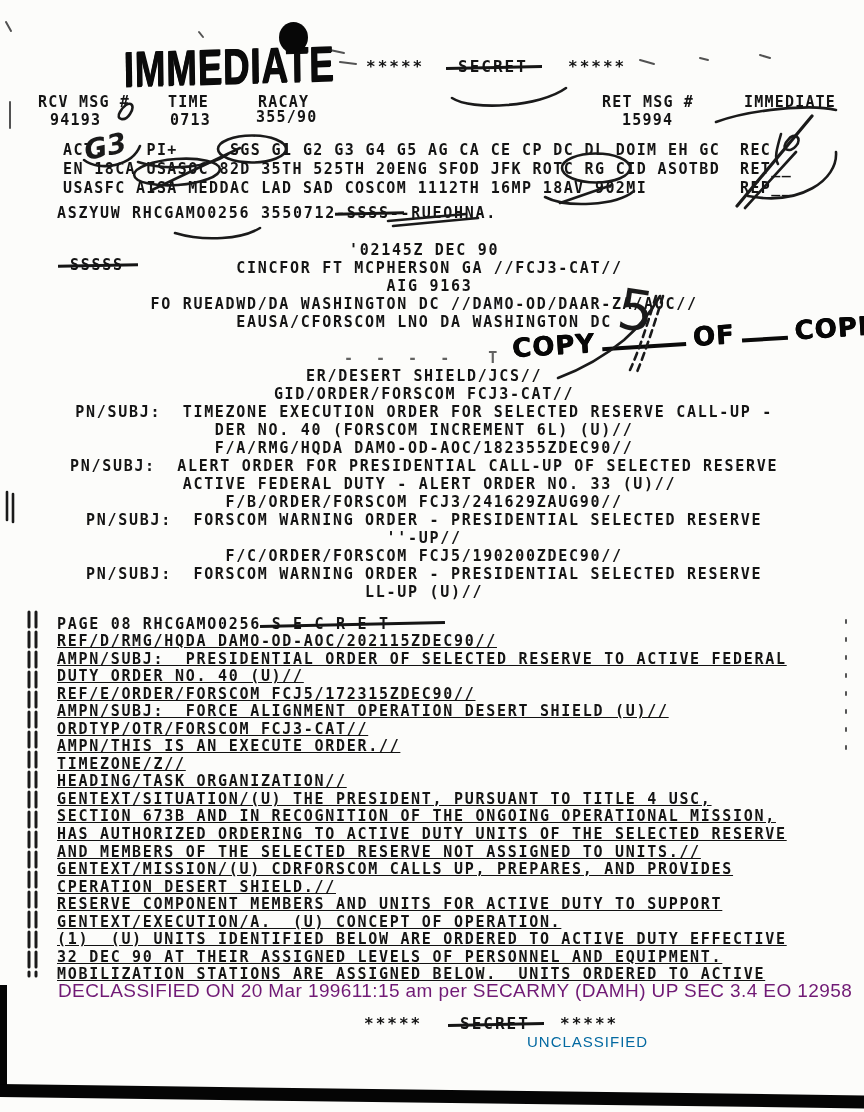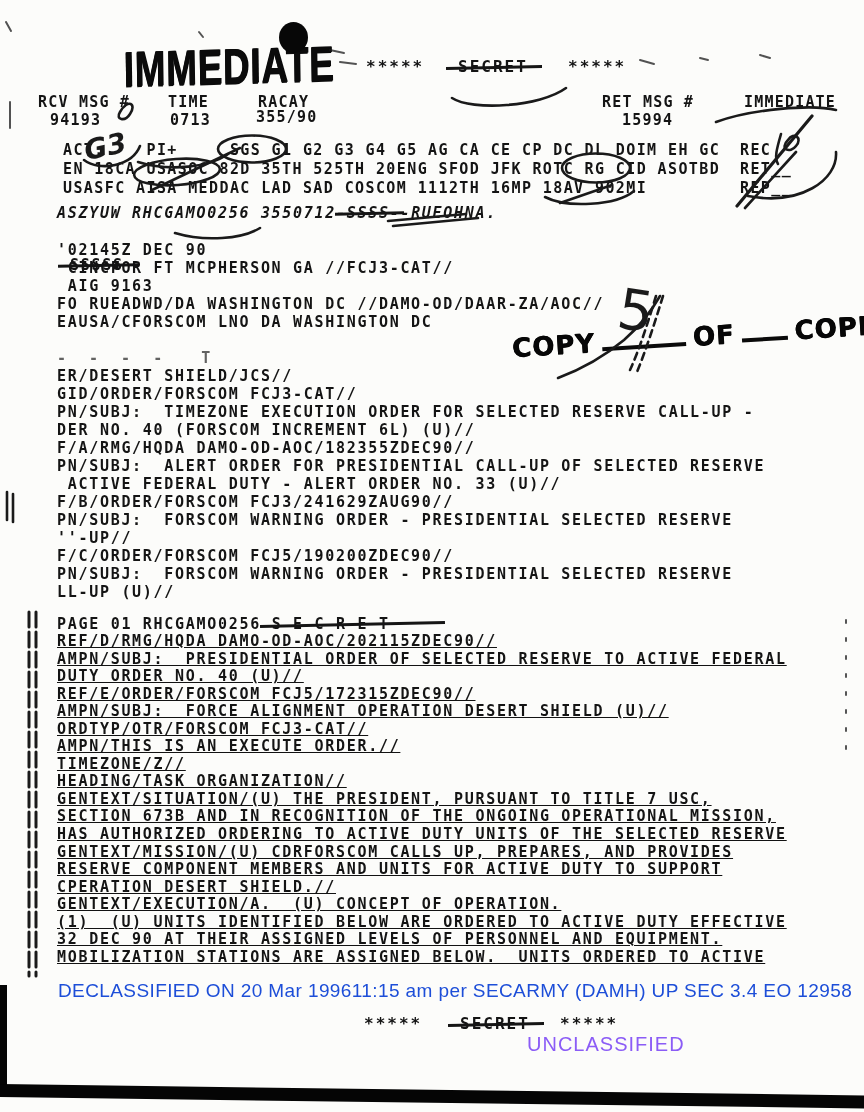--- a/index.html
+++ b/index.html
@@ -50,23 +50,23 @@
   .hand-5 {
     left:618px; top:278px; font-family:"DejaVu Sans", sans-serif;
     font-size:56px; font-weight:400; color:#1a1a1a; transform:rotate(9deg);
   }
   .hand-g3 {
     left:84px; top:130px; font-family:"DejaVu Sans", sans-serif;
     font-size:28px; font-weight:700; font-style:italic; color:#1a1a1a;
     transform:rotate(-12deg);
   }
 
-  .sans { font-family:"Liberation Sans", sans-serif; font-weight:400; color:#1d4ed8; }
+  .sans { font-family:"Liberation Sans", sans-serif; font-weight:400; color:#701a75; }
   .declass { left:58px; top:980px; font-size:19px; letter-spacing:.4px; }
-  .unclass { left:527px; top:1033px; font-size:20px; letter-spacing:1px; color:#8b5cf6; }
+  .unclass { left:527px; top:1033px; font-size:15px; letter-spacing:1px; color:#0369a1; }
 
   
   .edge-left  { left:0; top:985px; width:7px; height:106px; background:#050505; }
   .edge-bottom{ left:-6px; top:1084px; width:886px; height:13px; background:#050505; transform:rotate(.75deg); transform-origin:left center; }
   svg.hand { position:absolute; left:0; top:0; pointer-events:none; }
 </style>
 </head>
 <body>
 
 <div id="page">
@@ -90,24 +90,24 @@
 
   <div class="abs mono act-line" style="left:63px; top:141px;">ACT:    PI+     SGS G1 G2 G3 G4 G5 AG CA CE CP DC DL DOIM EH GC</div>
   <div class="abs mono act-line" style="left:63px; top:160px;">EN 18CA USASOC 82D 35TH 525TH 20ENG SFOD JFK ROTC RG CID ASOTBD</div>
   <div class="abs mono act-line" style="left:63px; top:179px;">USASFC AISA MEDDAC LAD SAD COSCOM 1112TH 16MP 18AV 902MI</div>
   <div class="abs hand-g3">G3</div>
 
   <div class="abs mono act-line" style="left:740px; top:141px;">REC</div>
   <div class="abs mono act-line" style="left:740px; top:160px;">RET__</div>
   <div class="abs mono act-line" style="left:740px; top:179px;">REP__</div>
 
-  <div class="abs mono doc-line" style="left:57px; top:204px;font-style:italic;"><span>ASZYUW RHCGAMO0256 3550712-</span><span class="xout">SSSS</span><span>--RUEOHNA.</span></div>
+  <div class="abs mono doc-line" style="left:57px; top:204px;"><span>ASZYUW RHCGAMO0256 3550712-</span><span class="xout">SSSS</span><span>--RUEOHNA.</span></div>
   <div class="abs mono doc-line" style="left:70px; top:223px;margin-top:33px;"><span class="xout">SSSSS</span></div>
 
-  <div class="abs msg-block" style="left:57px; top:241px;">
+  <div class="abs msg-block" style="left:70px; top:241px;text-align:center;">
     <div class="mono doc-line">'02145Z DEC 90</div>
     <div class="mono doc-line"> CINCFOR FT MCPHERSON GA //FCJ3-CAT//</div>
     <div class="mono doc-line"> AIG 9163</div>
     <div class="mono doc-line">FO RUEADWD/DA WASHINGTON DC //DAMO-OD/DAAR-ZA/AOC//</div>
     <div class="mono doc-line">EAUSA/CFORSCOM LNO DA WASHINGTON DC</div>
     <div class="mono doc-line"></div>
     <div class="mono doc-line faded">- - - -  T</div>
     <div class="mono doc-line">ER/DESERT SHIELD/JCS//</div>
     <div class="mono doc-line">GID/ORDER/FORSCOM FCJ3-CAT//</div>
     <div class="mono doc-line">PN/SUBJ:  TIMEZONE EXECUTION ORDER FOR SELECTED RESERVE CALL-UP -</div>
@@ -125,37 +125,38 @@
 
   <div class="abs copy-stamp">
     <span>COPY</span>
     <span class="blank" style="width:84px;"></span>
     <span>OF</span>
     <span class="blank" style="width:46px;"></span>
     <span>COPIES</span>
   </div>
   <div class="abs hand-5">5</div>
 
-  <div class="abs mono doc-line" style="left:57px; top:615px;"><span>PAGE 01 RHCGAMO0256 </span><span class="xout xout-long">S E C R E T</span></div>
+  <div class="abs mono doc-line" style="left:57px; top:615px;"><span>PAGE 08 RHCGAMO0256 </span><span class="xout xout-long">S E C R E T</span></div>
   <div class="abs p2-block" style="left:57px; top:632px;text-decoration:underline;">
     <div class="mono doc-line">REF/D/RMG/HQDA DAMO-OD-AOC/202115ZDEC90//</div>
     <div class="mono doc-line">AMPN/SUBJ:  PRESIDENTIAL ORDER OF SELECTED RESERVE TO ACTIVE FEDERAL</div>
     <div class="mono doc-line">DUTY ORDER NO. 40 (U)//</div>
     <div class="mono doc-line">REF/E/ORDER/FORSCOM FCJ5/172315ZDEC90//</div>
     <div class="mono doc-line">AMPN/SUBJ:  FORCE ALIGNMENT OPERATION DESERT SHIELD (U)//</div>
     <div class="mono doc-line">ORDTYP/OTR/FORSCOM FCJ3-CAT//</div>
     <div class="mono doc-line">AMPN/THIS IS AN EXECUTE ORDER.//</div>
     <div class="mono doc-line">TIMEZONE/Z//</div>
     <div class="mono doc-line">HEADING/TASK ORGANIZATION//</div>
-    <div class="mono doc-line">GENTEXT/SITUATION/(U) THE PRESIDENT, PURSUANT TO TITLE 7 USC,</div>
+    <div class="mono doc-line">GENTEXT/SITUATION/(U) THE PRESIDENT, PURSUANT TO TITLE 4 USC,</div>
     <div class="mono doc-line">SECTION 673B AND IN RECOGNITION OF THE ONGOING OPERATIONAL MISSION,</div>
     <div class="mono doc-line">HAS AUTHORIZED ORDERING TO ACTIVE DUTY UNITS OF THE SELECTED RESERVE</div>
+    <div class="mono doc-line">AND MEMBERS OF THE SELECTED RESERVE NOT ASSIGNED TO UNITS.//</div>
     <div class="mono doc-line">GENTEXT/MISSION/(U) CDRFORSCOM CALLS UP, PREPARES, AND PROVIDES</div>
+    <div class="mono doc-line">CPERATION DESERT SHIELD.//</div>
     <div class="mono doc-line">RESERVE COMPONENT MEMBERS AND UNITS FOR ACTIVE DUTY TO SUPPORT</div>
-    <div class="mono doc-line">CPERATION DESERT SHIELD.//</div>
     <div class="mono doc-line">GENTEXT/EXECUTION/A.  (U) CONCEPT OF OPERATION.</div>
     <div class="mono doc-line">(1)  (U) UNITS IDENTIFIED BELOW ARE ORDERED TO ACTIVE DUTY EFFECTIVE</div>
     <div class="mono doc-line">32 DEC 90 AT THEIR ASSIGNED LEVELS OF PERSONNEL AND EQUIPMENT.</div>
     <div class="mono doc-line">MOBILIZATION STATIONS ARE ASSIGNED BELOW.  UNITS ORDERED TO ACTIVE</div>
   </div>
 
   <div class="abs sans declass">DECLASSIFIED ON 20 Mar 199611:15 am per SECARMY (DAMH) UP SEC 3.4 EO 12958</div>
 
   <div class="abs mono cls" style="left:364px; top:1014px;">*****</div>
   <div class="abs mono cls" style="left:460px; top:1014px;"><span class="xout">SECRET</span></div>

